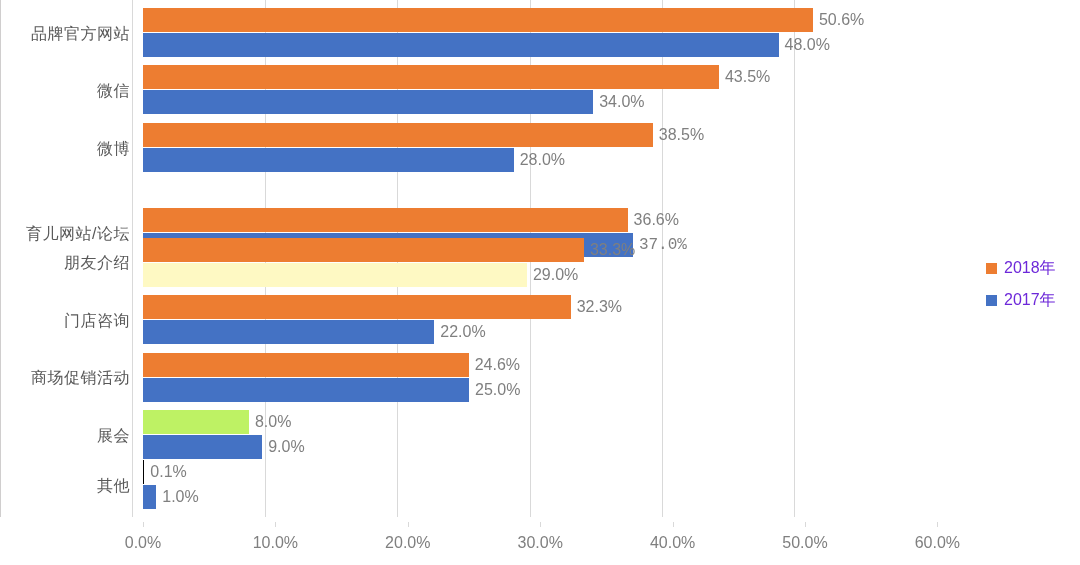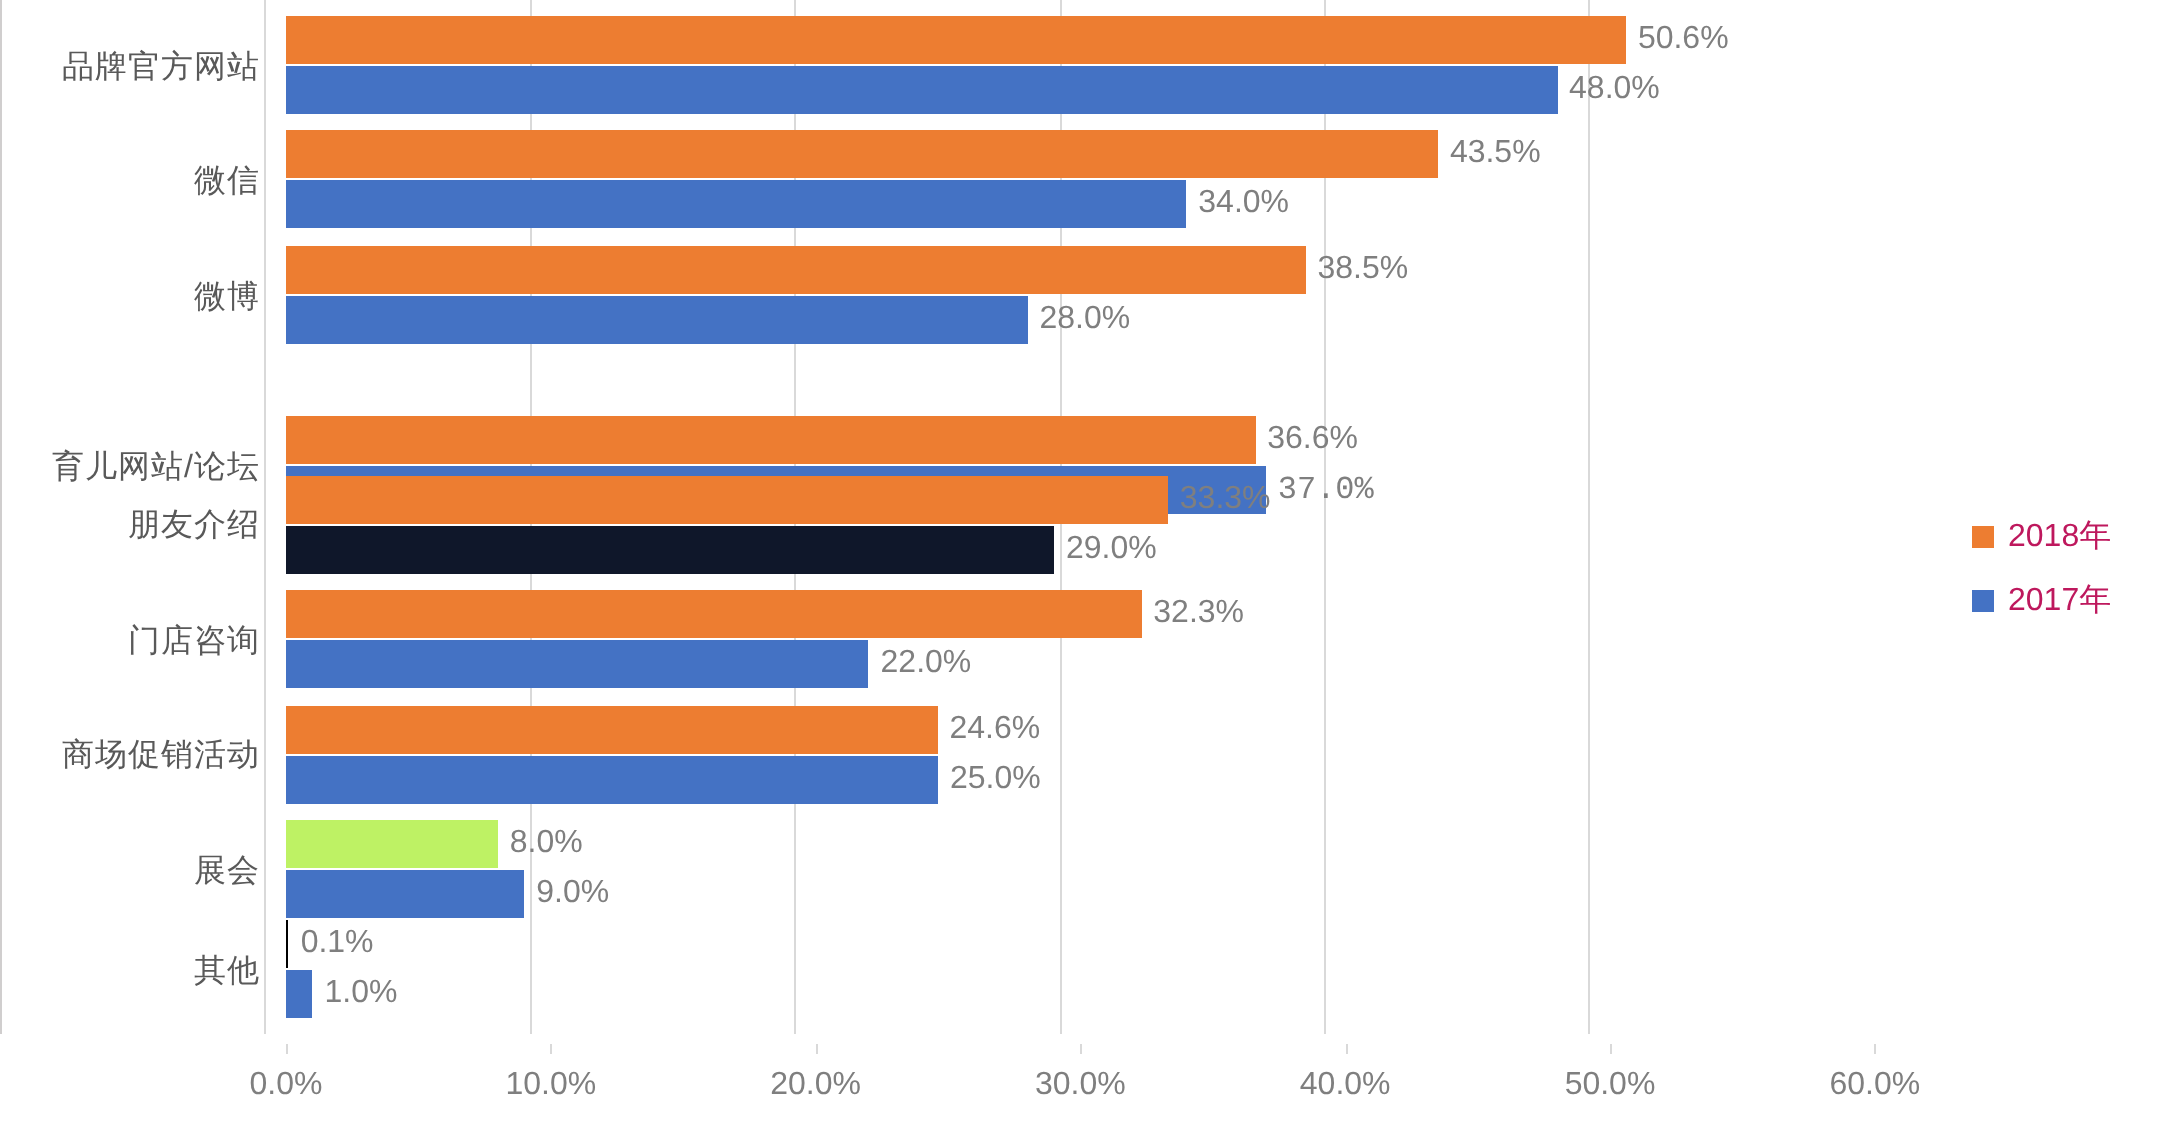--- a/index.html
+++ b/index.html
@@ -124,21 +124,21 @@
     height: 32px;
   }
   .legend-swatch {
     width: 11px;
     height: 11px;
     flex: 0 0 auto;
     margin-right: 7px;
   }
   .legend-label {
     font-size: 16px;
-    color: #be185d;
+    color: #6d28d9;
     white-space: nowrap;
   }
 </style>
 </head>
 <body>
 
 <div id="chart-root">
 
   <div id="gridlines">
       <div class="gridline axis-line" style="left: 0px;"></div>
@@ -185,21 +185,21 @@
         </div>
         <div class="bar s2017" style="width: 489.88px; background: rgb(68, 114, 196); font-family: Liberation Mono, monospace;">
           <span class="bar-value">37.0%</span>
         </div>
       </div>
       <div class="cat-row" style="top: 229.778px; text-align: center;">
         <div class="cat-label">朋友介绍</div>
         <div class="bar s2018" style="width: 440.892px; background: rgb(237, 125, 49);">
           <span class="bar-value">33.3%</span>
         </div>
-        <div class="bar s2017" style="width: 383.96px; background: #0f172a;">
+        <div class="bar s2017" style="width: 383.96px; background: #fef9c3;">
           <span class="bar-value">29.0%</span>
         </div>
       </div>
       <div class="cat-row" style="top: 287.222px;">
         <div class="cat-label">门店咨询</div>
         <div class="bar s2018" style="width: 427.652px; background: rgb(237, 125, 49);">
           <span class="bar-value">32.3%</span>
         </div>
         <div class="bar s2017" style="width: 291.28px; background: rgb(68, 114, 196);">
           <span class="bar-value">22.0%</span>

